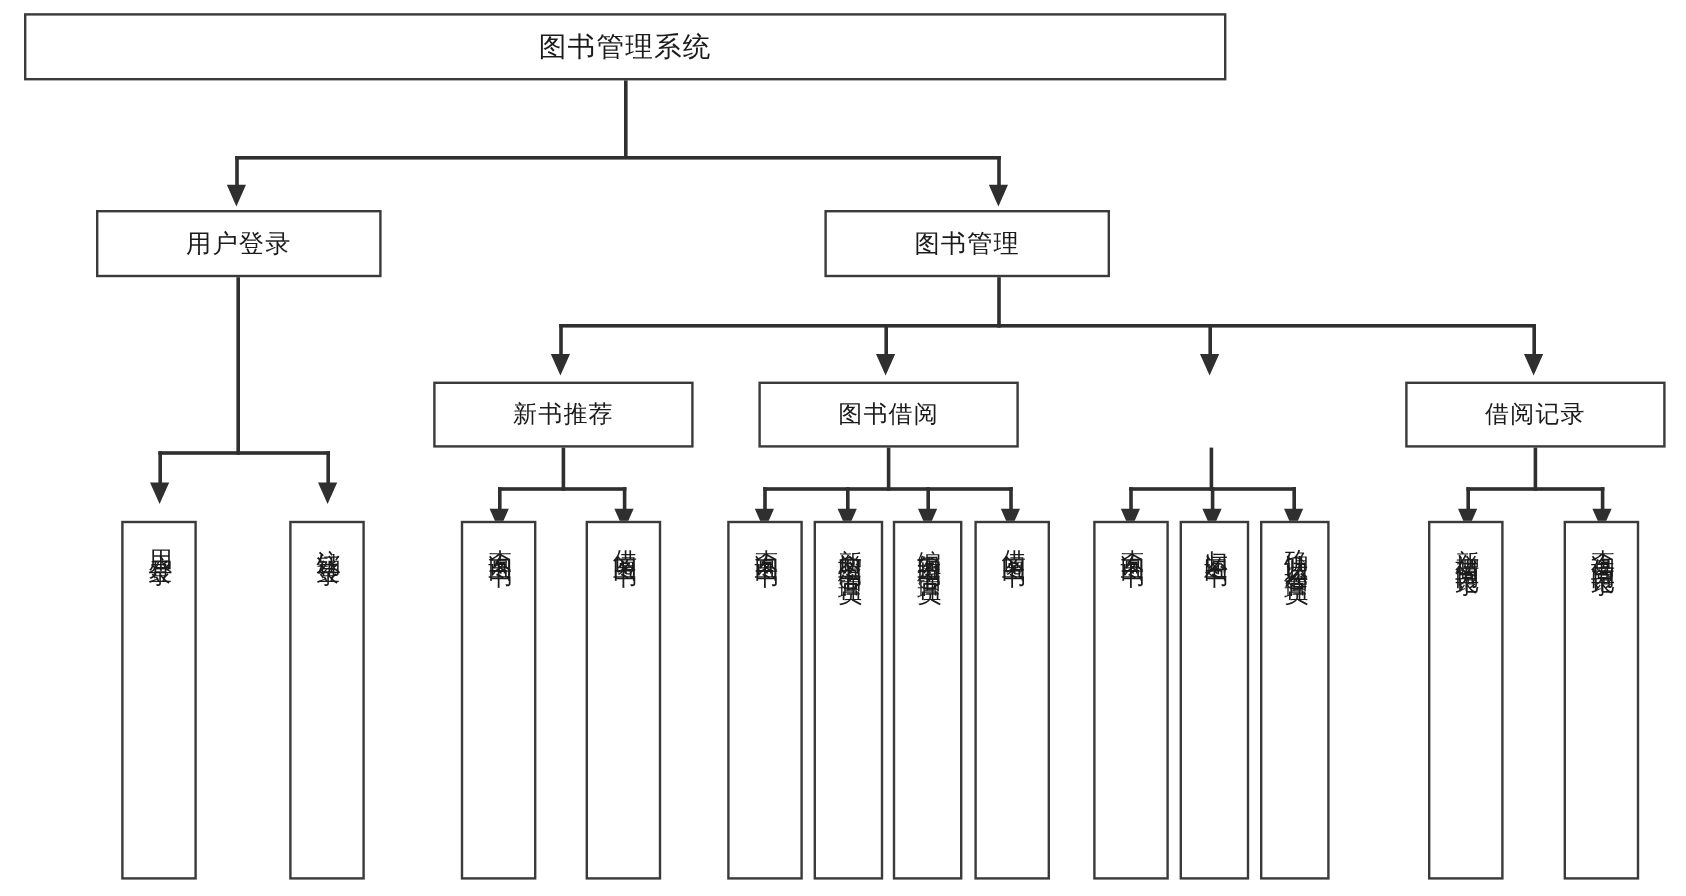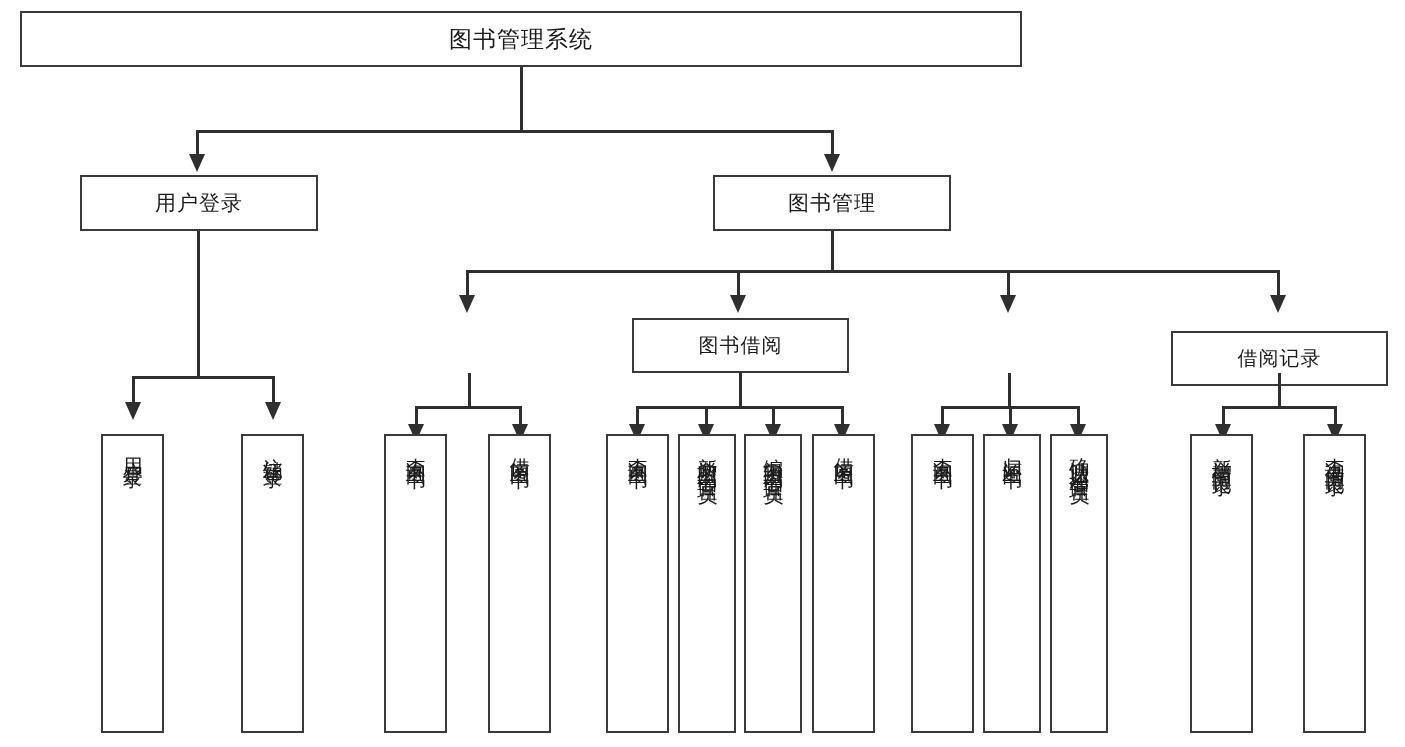--- a/index.html
+++ b/index.html
@@ -103,21 +103,21 @@
 
   <div class="vline" style="left:196px; top:130px; height:27px;"></div>
   <div class="arrow" style="left:189px; top:154px;"></div>
 
   <div class="vline" style="left:831px; top:130px; height:27px;"></div>
   <div class="arrow" style="left:824px; top:154px;"></div>
 
   <div class="box lvl1" style="left:80px; top:175px; width:238px; height:56px;">
     <span>用户登录</span>
   </div>
-  <div class="box lvl1" style="left:713px; top:175px; width:238px; height:56px;">
+  <div class="box lvl1" style="left:687px; top:175px; width:238px; height:56px;">
     <span>图书管理</span>
   </div>
 
   <div class="vline" style="left:197px; top:231px; height:148px;"></div>
   <div class="hline" style="left:132px; top:376px; width:143px;"></div>
   <div class="vline" style="left:132px; top:376px; height:29px;"></div>
   <div class="arrow" style="left:125px; top:402px;"></div>
   <div class="vline" style="left:272px; top:376px; height:29px;"></div>
   <div class="arrow" style="left:265px; top:402px;"></div>
 
@@ -129,24 +129,27 @@
 
   <div class="vline" style="left:737px; top:270px; height:28px;"></div>
   <div class="arrow" style="left:730px; top:295px;"></div>
 
   <div class="vline" style="left:1007px; top:270px; height:28px;"></div>
   <div class="arrow" style="left:1000px; top:295px;"></div>
 
   <div class="vline" style="left:1277px; top:270px; height:28px;"></div>
   <div class="arrow" style="left:1270px; top:295px;"></div>
 
+  <div class="box lvl2" style="left:361px; top:318px; width:217px; height:55px;">
+    <span>新书推荐</span>
+  </div>
   <div class="box lvl2" style="left:632px; top:318px; width:217px; height:55px;font-family:Liberation Mono, monospace;">
     <span>图书借阅</span>
   </div>
-  <div class="box lvl2" style="left:1171px; top:331px; width:217px; height:55px;">
+  <div class="box lvl2" style="left:1171px; top:318px; width:217px; height:55px;">
     <span>借阅记录</span>
   </div>
 
   <div class="vline" style="left:468px; top:373px; height:36px;"></div>
   <div class="hline" style="left:415px; top:406px; width:107px;"></div>
   <div class="vline" style="left:415px; top:406px; height:22px;"></div>
   <div class="arrow" style="left:408px; top:424px;"></div>
   <div class="vline" style="left:519px; top:406px; height:22px;"></div>
   <div class="arrow" style="left:512px; top:424px;"></div>
 

